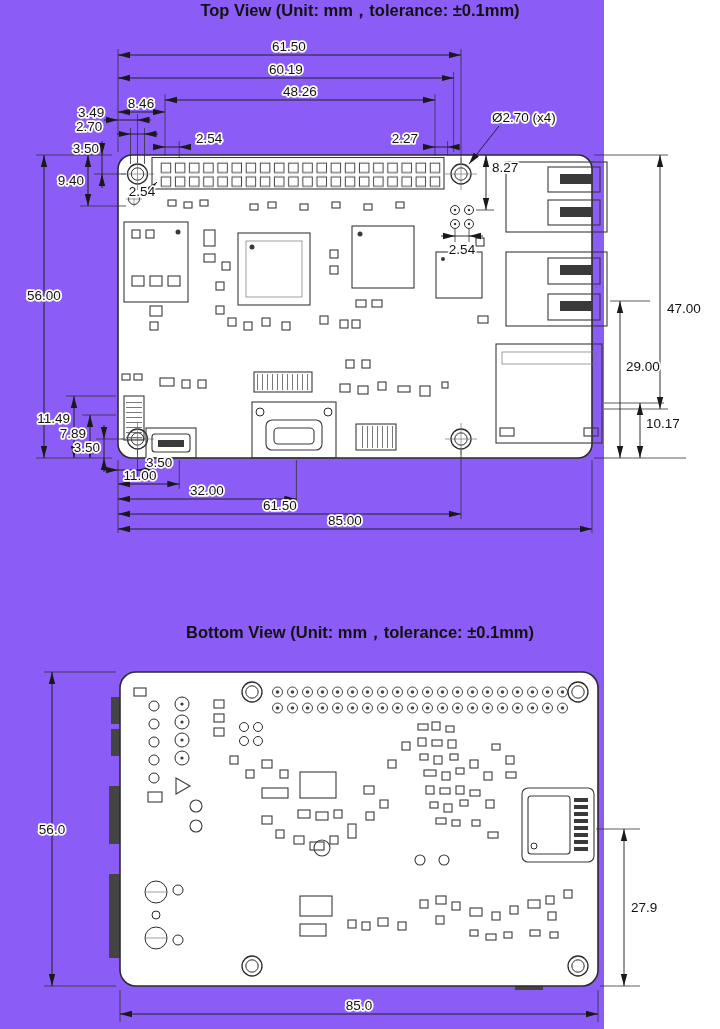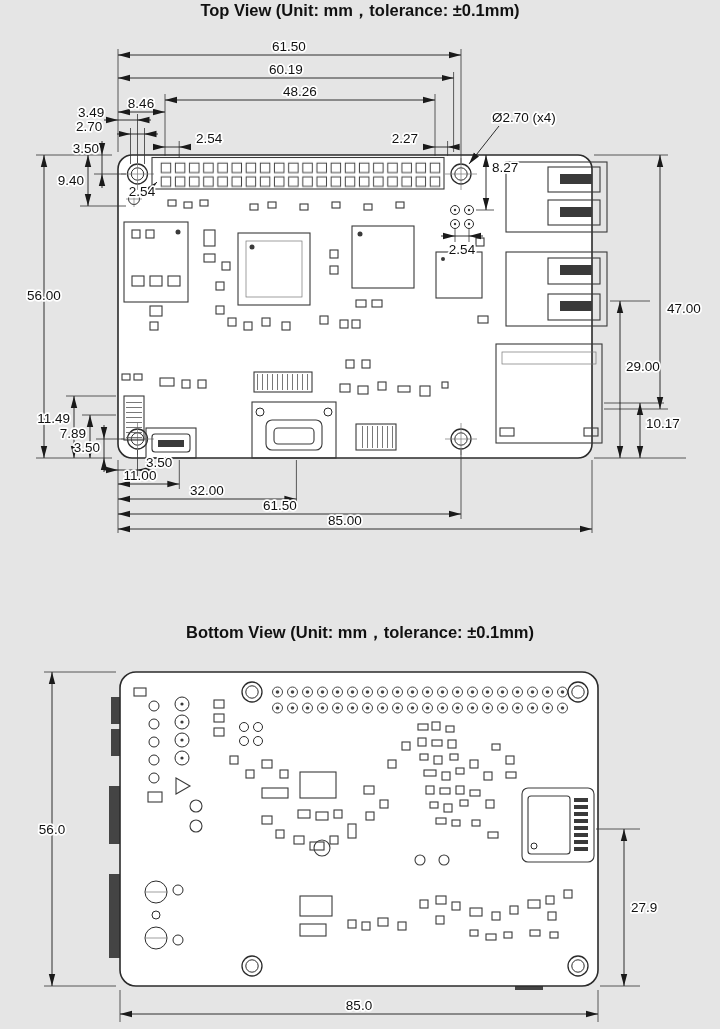--- a/index.html
+++ b/index.html
@@ -1,16 +1,16 @@
 <!DOCTYPE html>
 <html><head>
 <meta charset="utf-8">
 <style>
   html,body { margin:0; padding:0; background:#ffffff; }
-  .page { width:720px; height:1029px; position:relative; background:#e5e5e5; }
+  .page { width:604px; height:1029px; position:relative; background:#8b5cf6; }
   svg { display:block; }
   svg text {
     font-family:"Liberation Sans", sans-serif;
     font-size:13.5px; fill:#111;
     paint-order:stroke; stroke:#ffffff; stroke-width:3.5px; stroke-linejoin:round;
   }
   svg text.title { font-size:16.5px; font-weight:bold; stroke-width:0; }
   .board { fill:#fff; stroke:#2b2b2b; stroke-width:1.6; }
   .part  { fill:none; stroke:#3a3a3a; stroke-width:1.1; }
   .partf { fill:#3a3a3a; stroke:none; }

